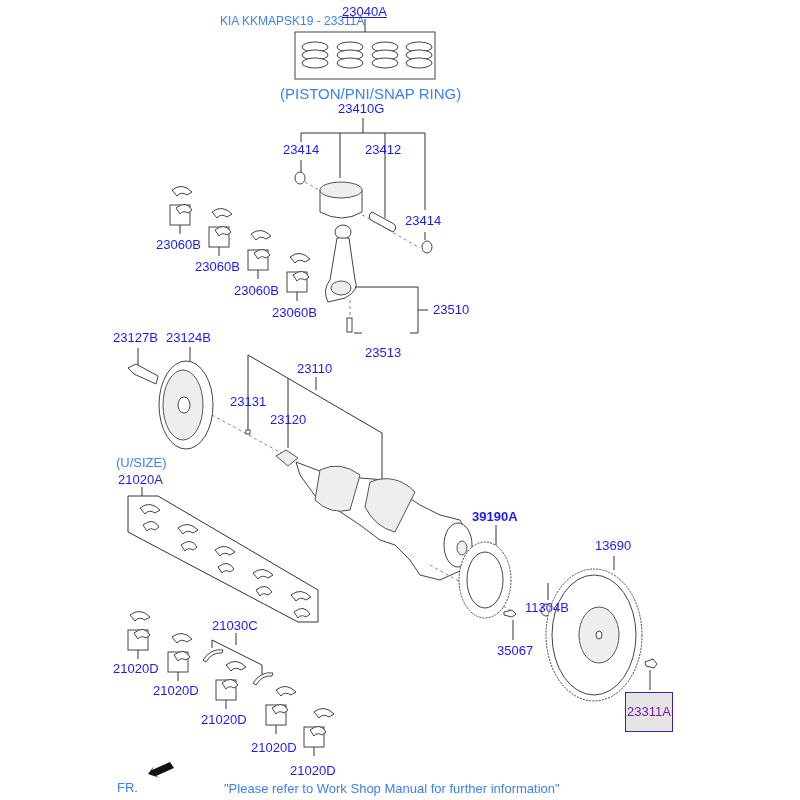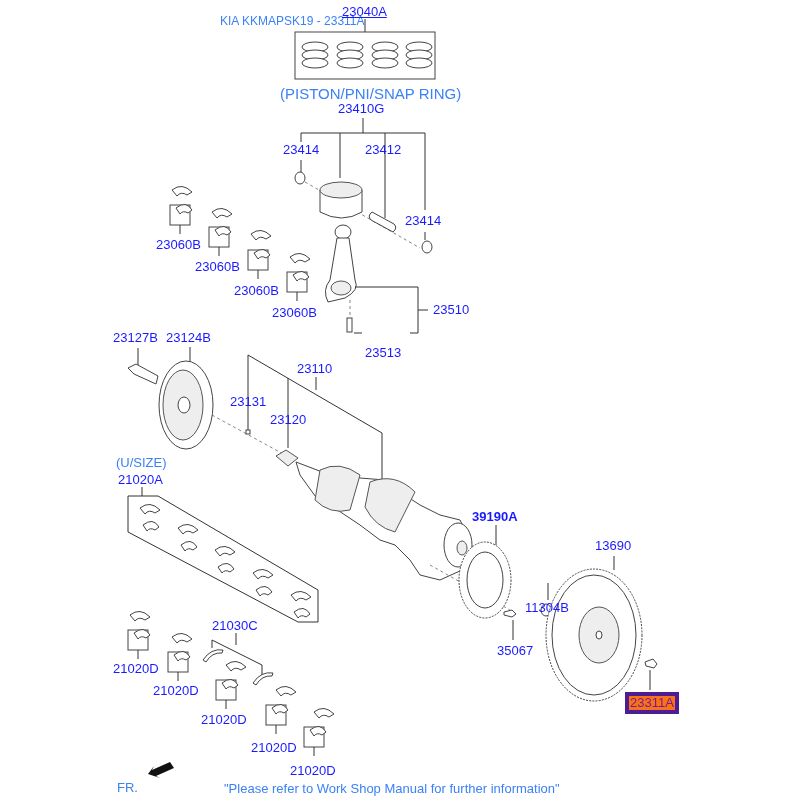--- a/index.html
+++ b/index.html
@@ -1,20 +1,20 @@
 <!DOCTYPE html>
 <html><head>
 <meta charset="utf-8">
 <style>
   html, body { margin:0; padding:0; background:#ffffff; }
   body { width:800px; height:800px; position:relative; overflow:hidden; font-family:"Liberation Sans", sans-serif; }
   #diagram { position:absolute; left:0; top:0; width:800px; height:800px; }
   .lbl { position:absolute; font-family:"Liberation Sans", sans-serif; font-size:13px; color:#1a1aff; white-space:nowrap; line-height:14px; cursor:pointer; }
   .note { position:absolute; font-family:"Liberation Sans", sans-serif; color:#3b82f6; white-space:nowrap; line-height:14px; }
-  .hl { background:#f97316; border:4px solid #4c1d95; color:#7a1a9a; padding:0 1px; }
+  .hl { background:#e5e5e5; border:1px solid #4c1d95; color:#7a1a9a; padding:12px 1px; }
   svg .ln { stroke:#333; stroke-width:1; fill:none; }
   svg .part { stroke:#444; stroke-width:1; fill:#fff; }
   svg .partg { stroke:#555; stroke-width:1; fill:#eee; }
   svg .dash { stroke:#666; stroke-width:0.8; fill:none; stroke-dasharray:3 3; }
 </style>
 </head>
 <body>
 
 <svg id="diagram" viewBox="0 0 800 800" xmlns="http://www.w3.org/2000/svg">
 

